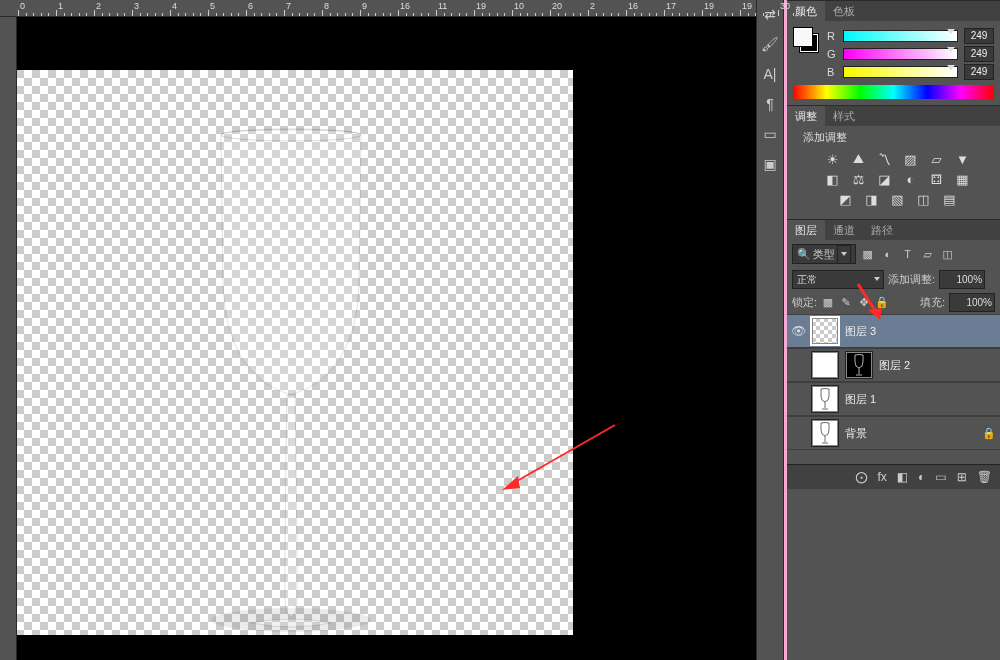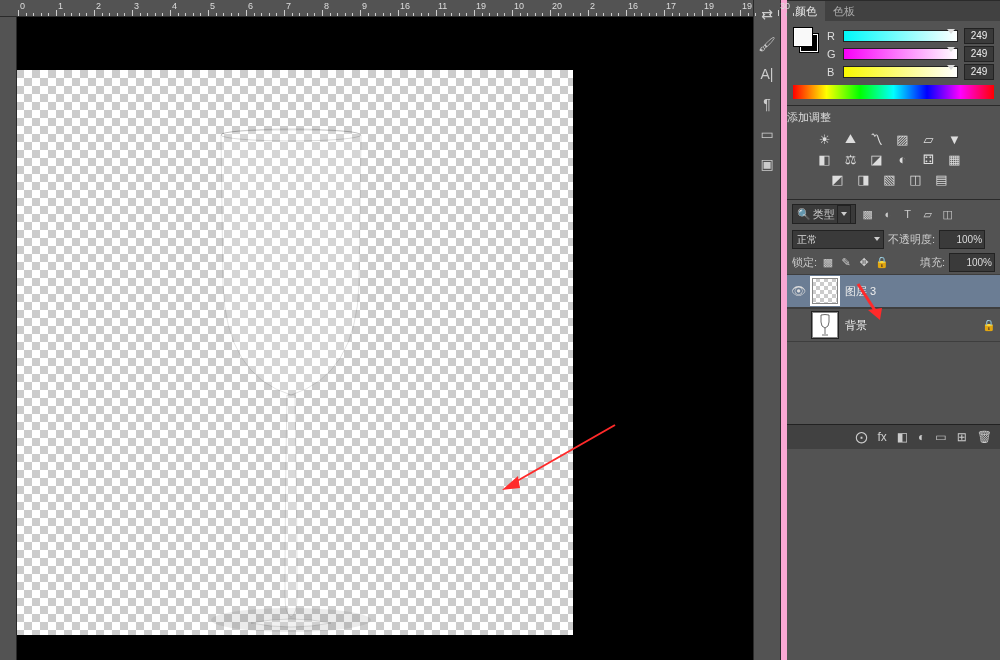--- a/index.html
+++ b/index.html
@@ -15,21 +15,21 @@
 .checker{position:absolute;inset:0;background-image:
  linear-gradient(45deg,#ccc 25%,transparent 25%),
  linear-gradient(-45deg,#ccc 25%,transparent 25%),
  linear-gradient(45deg,transparent 75%,#ccc 75%),
  linear-gradient(-45deg,transparent 75%,#ccc 75%);
  background-size:16px 16px;background-position:0 0,0 8px,8px -8px,-8px 0;background-color:#fff}
 .glass{position:absolute;left:50%;top:55px;transform:translateX(-50%);width:200px;height:510px;pointer-events:none}
 .arrow1{position:absolute;left:500px;top:420px;width:120px;height:80px;pointer-events:none}
 .arrow2{position:absolute;left:852px;top:282px;width:40px;height:40px;pointer-events:none;z-index:20}
 
-.right{width:213px;background:#535353;display:flex;flex-direction:column;border-left:6px solid #f9a8d4}
+.right{width:213px;background:#535353;display:flex;flex-direction:column;border-left:3px solid #f9a8d4}
 .toolstrip{width:26px;background:#535353;display:flex;flex-direction:column;align-items:center;padding-top:4px;gap:10px;border-left:1px solid #2a2a2a;border-right:1px solid #2a2a2a}
 .toolstrip .tbtn{width:20px;height:20px;display:flex;align-items:center;justify-content:center;color:#ccc;font-size:14px}
 .panel{background:#535353;border-top:1px solid #2a2a2a}
 .panel-tabs{display:flex;height:20px;background:#414141;font-size:11px}
 .tab{padding:3px 8px;color:#aaa;cursor:default}
 .tab.active{background:#535353;color:#e6e6e6}
 .swatch-row{display:flex;padding:6px 6px 2px 6px;align-items:flex-start}
 .fgbg{position:relative;width:26px;height:26px;margin-right:8px}
 .fgbg .sw{position:absolute;width:18px;height:18px;border:1px solid #000}
 .fgbg .fg{top:0;left:0;background:#f9f9f9;z-index:2;box-shadow:0 0 0 1px #fff inset}
@@ -37,21 +37,21 @@
 .sliders{flex:1}
 .srow{display:flex;align-items:center;height:18px;gap:6px}
 .srow .lab{width:10px;color:#ddd}
 .srow .bar{flex:1;height:10px;position:relative;border:1px solid #222}
 .srow .bar.r{background:linear-gradient(to right,#00f9f9,#fff)}
 .srow .bar.g{background:linear-gradient(to right,#f900f9,#fff)}
 .srow .bar.b{background:linear-gradient(to right,#f9f900,#fff)}
 .srow .bar::after{content:"";position:absolute;right:2px;top:-2px;width:0;height:0;border-left:4px solid transparent;border-right:4px solid transparent;border-top:5px solid #ddd}
 .srow .val{width:28px;height:14px;background:#3a3a3a;border:1px solid #222;text-align:center;font-size:10px;color:#eee;line-height:14px}
 .spectrum{height:14px;margin:2px 6px 6px 6px;background:linear-gradient(to right,red,#ff0,#0f0,#0ff,#00f,#f0f,red)}
-.adj-body{padding:4px 8px 8px 0}
+.adj-body{padding:4px 8px 8px 16px}
 .adj-title{color:#ddd;margin-bottom:6px}
 .iconrow{display:flex;gap:10px;justify-content:center;margin:4px 0;color:#ddd;font-size:13px}
 .iconrow span{width:16px;height:16px;display:inline-flex;align-items:center;justify-content:center}
 
 .layers-head{display:flex;align-items:center;gap:4px;padding:4px 5px;font-size:11px}
 .mag-combo{display:flex;align-items:center;gap:2px;background:#3a3a3a;border:1px solid #222;padding:1px 4px;height:16px}
 .mini-icn{width:16px;height:16px;display:inline-flex;align-items:center;justify-content:center;color:#ccc;font-size:11px}
 .blend-row{display:flex;align-items:center;gap:4px;padding:2px 5px}
 .select{background:#3a3a3a;border:1px solid #222;height:17px;padding:0 14px 0 4px;color:#ddd;position:relative;min-width:72px;font-size:10px;line-height:17px}
 .select::after{content:"";position:absolute;right:3px;top:6px;border-left:3px solid transparent;border-right:3px solid transparent;border-top:4px solid #ccc}
@@ -287,20 +287,24 @@
       <span class="lab">B</span>
       <div class="bar b"></div>
       <div class="val">249</div>
      </div>
     </div>
    </div>
    <div class="spectrum"></div>
   </div>
 
   <div class="panel">
+   <div class="panel-tabs">
+    <div class="tab active">调整</div>
+    <div class="tab">样式</div>
+   </div>
    <div class="adj-body">
     <div class="adj-title">添加调整</div>
     <div class="iconrow">
      <span>☀</span>
      <span>⛰</span>
      <span>〽</span>
      <span>▨</span>
      <span>▱</span>
      <span>▼</span>
     </div>
@@ -316,52 +320,76 @@
      <span>◩</span>
      <span>◨</span>
      <span>▧</span>
      <span>◫</span>
      <span>▤</span>
     </div>
    </div>
   </div>
 
   <div class="panel" style="flex:1;display:flex;flex-direction:column">
+   <div class="panel-tabs">
+    <div class="tab active">图层</div>
+    <div class="tab">通道</div>
+    <div class="tab">路径</div>
+   </div>
    <div class="layers-head">
     <div class="mag-combo">
      <span>🔍</span>
      <span>类型</span>
      <span class="select" style="min-width:4px;padding:0 8px 0 0"></span>
     </div>
     <span class="mini-icn">▩</span>
     <span class="mini-icn">◐</span>
     <span class="mini-icn">T</span>
     <span class="mini-icn">▱</span>
     <span class="mini-icn">◫</span>
    </div>
    <div class="blend-row">
     <div class="select">正常</div>
-    <span>不透明度:</span>
+    <span>添加调整:</span>
     <div class="pctbox">100%</div>
    </div>
    <div class="lock-row">
     <span>锁定:</span>
     <span class="sym">▩</span>
     <span class="sym">✎</span>
     <span class="sym">✥</span>
     <span class="sym">🔒</span>
     <span style="margin-left:auto">填充:</span>
     <div class="pctbox">100%</div>
    </div>
 
    <div class="layer-list">
           <div class="layer selected">
             <div class="eye">👁</div>
             <div class="thumb chk sel"></div>
             <div class="lyname">图层 3</div>
+          </div>
+          <div class="layer">
+            <div class="eye"></div>
+            <div class="thumb"></div>
+            <div class="thumb mask">
+              <div class="mini-glass"><svg viewBox="0 0 10 22">
+                  <path d="M1 1 Q5 0 9 1 L9 8 Q9 13 5 14 Q1 13 1 8 Z M5 14 L5 20 M2 21 L8 21" stroke="#ddd" stroke-width="0.8" fill="none"></path>
+                </svg></div>
+            </div>
+            <div class="lyname">图层 2</div>
+          </div>
+          <div class="layer">
+            <div class="eye"></div>
+            <div class="thumb">
+              <div class="mini-glass"><svg viewBox="0 0 10 22">
+                  <path d="M1 1 Q5 0 9 1 L9 8 Q9 13 5 14 Q1 13 1 8 Z M5 14 L5 20 M2 21 L8 21" stroke="#444" stroke-width="0.8" fill="none"></path>
+                </svg></div>
+            </div>
+            <div class="lyname">图层 1</div>
           </div>
           <div class="layer">
             <div class="eye"></div>
             <div class="thumb">
               <div class="mini-glass"><svg viewBox="0 0 10 22">
                   <path d="M1 1 Q5 0 9 1 L9 8 Q9 13 5 14 Q1 13 1 8 Z M5 14 L5 20 M2 21 L8 21" stroke="#444" stroke-width="0.8" fill="none"></path>
                 </svg></div>
             </div>
             <div class="lyname">背景</div>
             <div class="lock">🔒</div>

